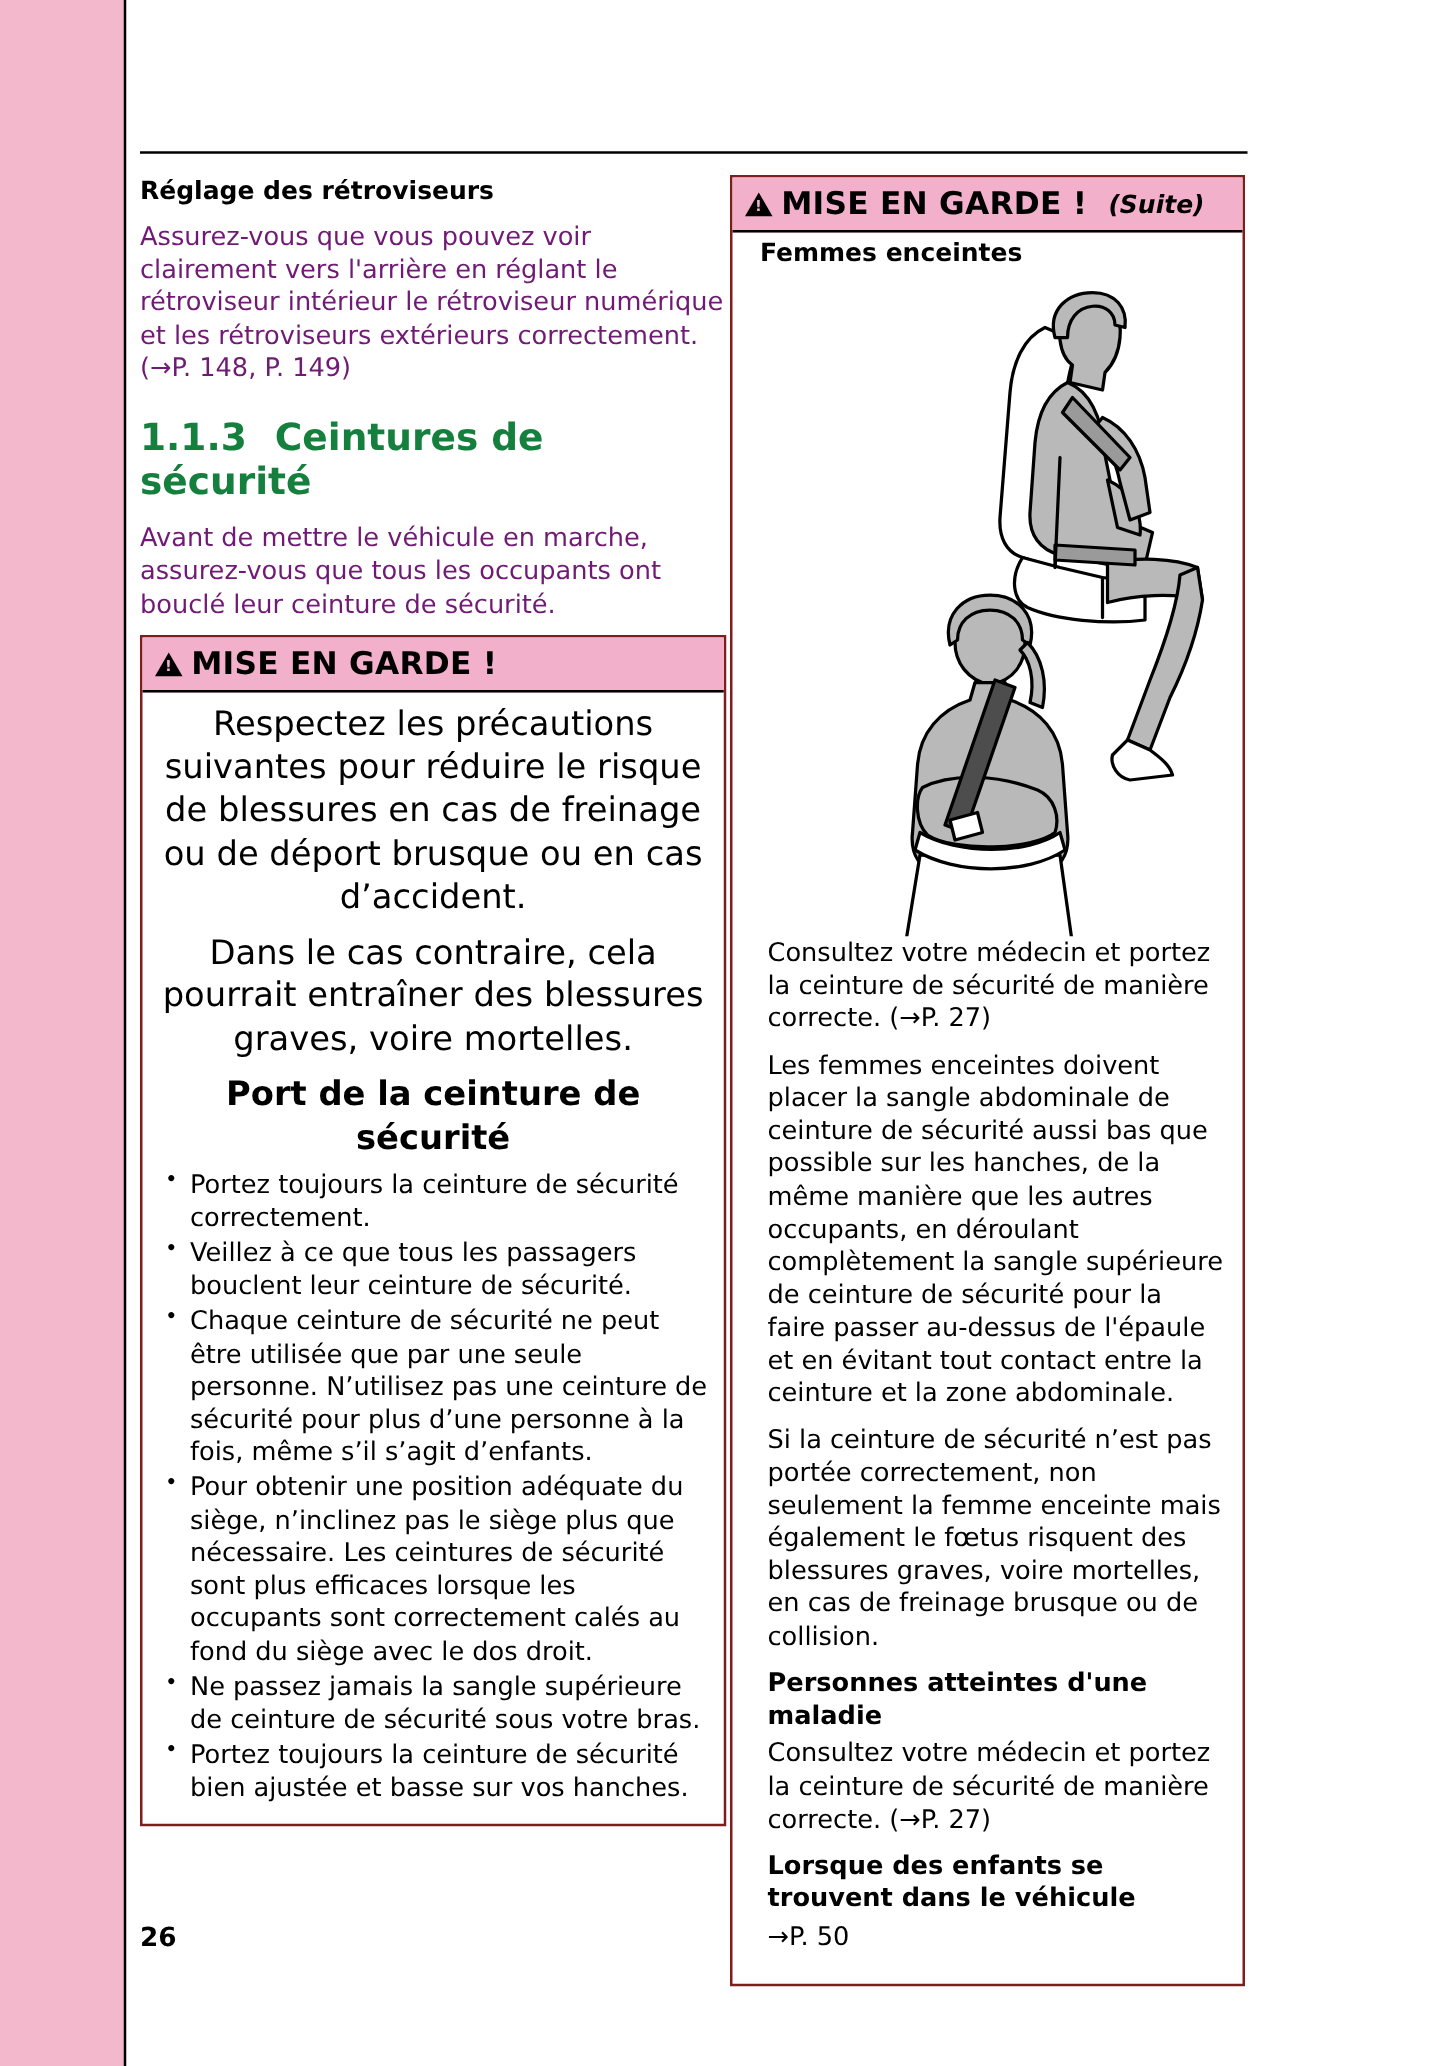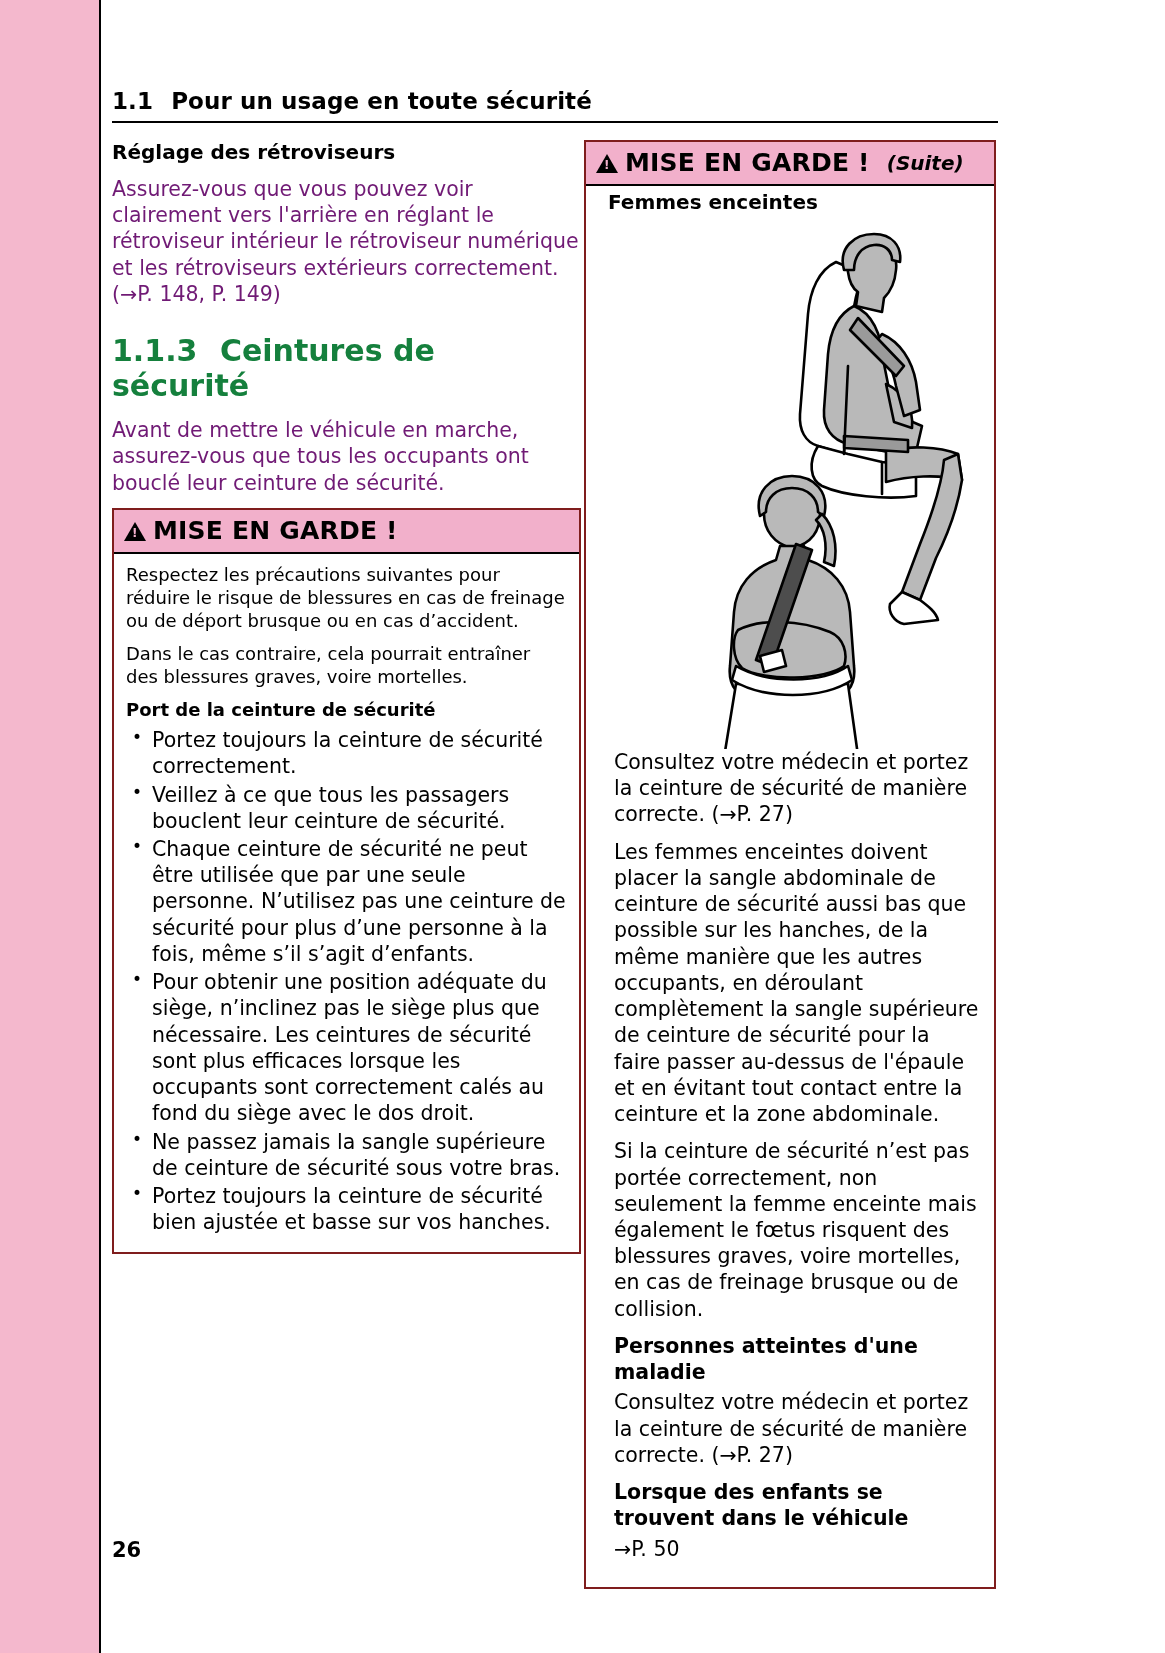--- a/index.html
+++ b/index.html
@@ -139,22 +139,23 @@
     font-size: 20px;
     font-style: italic;
     font-weight: bold;
     margin-left: 10px;
   }
   .warn-body {
     padding: 9px 12px 14px 12px;
   }
   .warn-body p {
     margin: 0 0 10px 0;
-    font-size: 18px;
+    font-size: 27px;
     line-height: 1.28;
+    text-align: center;
   }
   .warn-body p.lead-bold {
     font-weight: bold;
     margin-bottom: 6px;
   }
   ul.bullets {
     list-style: none;
     margin: 0;
     padding: 0;
   }
@@ -205,24 +206,20 @@
 </head>
 <body>
 
 <div class="page">
 
   <div class="edge-band"></div>
   <div class="edge-rule"></div>
 
   <div class="content">
 
-    <div class="rh">
-      <span class="num">1.1</span>
-      <span>Pour un usage en toute sécurité</span>
-    </div>
     <div class="rh-rule"></div>
 
     <div class="col-left">
 
       <h3 class="sub">Réglage des rétroviseurs</h3>
       <p class="body">Assurez-vous que vous pouvez voir clairement vers l'arrière en réglant le rétroviseur intérieur le rétroviseur numérique et les rétroviseurs extérieurs correctement. (→P. 148, P. 149)</p>
 
       <h2 class="sect">
         <span class="n">1.1.3</span>
         <span>Ceintures de sécurité</span>

